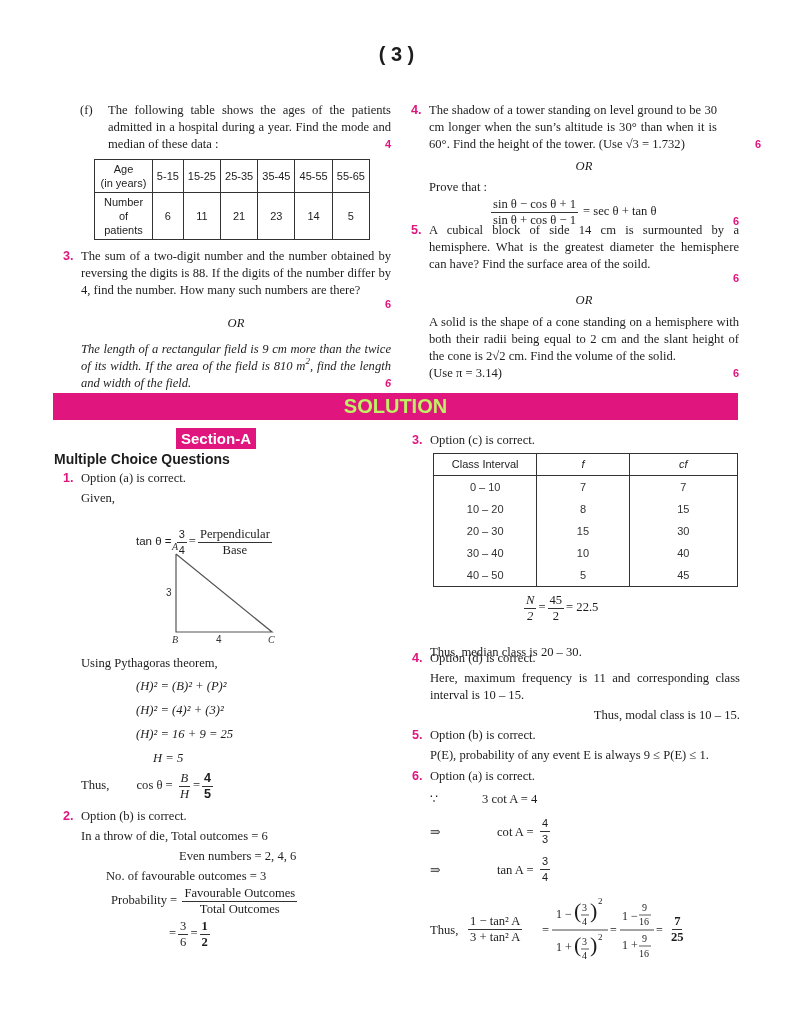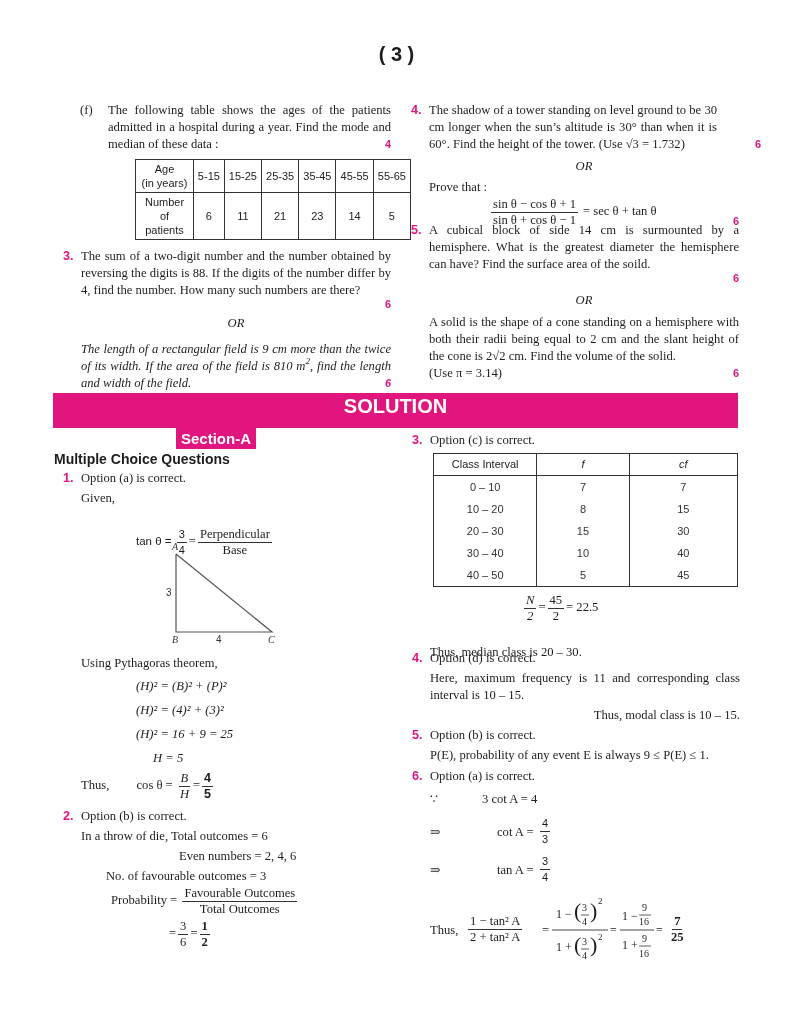--- a/index.html
+++ b/index.html
@@ -18,41 +18,41 @@
     .b { font-weight: bold; }
     sup { font-size: 9px; vertical-align: 6px; line-height: 0; }
 
     #page-number { left: 0; width: 793px; top: 46px; text-align: center; font-family: "Liberation Sans", sans-serif; font-weight: bold; font-size: 20px; }
 
     
     table.qt { border-collapse: collapse; font-family: "Liberation Sans", sans-serif; font-size: 11px; }
     table.qt td { border: 1.5px solid #333; text-align: center; padding: 2px 3px; line-height: 14px; }
 
     
-    #solution-banner { left: 53px; top: 393px; width: 685px; height: 35px; background: #e0157e; color: #ffffff; text-align: center; font-family: "Liberation Sans", sans-serif; font-weight: bold; font-size: 20px; line-height: 27px; }
+    #solution-banner { left: 53px; top: 393px; width: 685px; height: 27px; background: #e0157e; color: #bef264; text-align: center; font-family: "Liberation Sans", sans-serif; font-weight: bold; font-size: 20px; line-height: 27px; }
     #section-badge { left: 176px; top: 428px; background: #e0157e; color: #fff; font-family: "Liberation Sans", sans-serif; font-weight: bold; font-size: 15px; padding: 1px 5px; line-height: 19px; }
     #mcq-heading { left: 54px; top: 451px; font-family: "Liberation Sans", sans-serif; font-weight: bold; font-size: 14px; }
 
     table.st { border-collapse: collapse; font-family: "Liberation Sans", sans-serif; font-size: 11px; width: 305px; }
     table.st th { border-top: 1.5px solid #333; border-bottom: 1.5px solid #333; border-left: 1.5px solid #333; border-right: 1.5px solid #333; font-weight: normal; padding: 3px; line-height: 15px; }
     table.st td { border-left: 1.5px solid #333; border-right: 1.5px solid #333; text-align: center; line-height: 22px; color: #333; }
     table.st tr:last-child td { border-bottom: 1.5px solid #333; }
   </style>
 </head>
 <body>
 
 <div id="page-number" class="abs">( 3 )</div>
 
 <div class="abs" style="left:80px; top:102px; width:311px;">
   <div class="para" style="padding-left:28px;">
     <span class="abs" style="left:0; top:0;">(f)</span>
     <span>The following table shows the ages of the patients admitted in a hospital during a year. Find the mode and median of these data :</span>
     <span class="marks" style="bottom:0;">4</span>
   </div>
-  <table class="qt" style="margin-left:55px; margin-top:6px; width:276px;">
+  <table class="qt" style="margin-left:14px; margin-top:6px; width:276px;">
     <tbody>
         <tr>
       <td style="width:58px;">
         <span>Age</span><br><span>(in years)</span>
       </td>
       <td>5-15</td>
       <td>15-25</td>
       <td>25-35</td>
       <td>35-45</td>
       <td>45-55</td>
@@ -290,21 +290,21 @@
     <span class="abs" style="left:67px; top:8px;">tan A =</span>
     <span class="abs frac sans" style="left:108px; top:0; font-size:11px;">
         <span class="num">3</span>
         <span>4</span>
       </span>
   </div>
   <div style="margin-top:8px; position:relative; height:70px;">
     <span class="abs" style="left:0; top:28px;">Thus,</span>
     <span class="abs frac" style="left:36px; top:20px;">
         <span class="num">1 − tan² A</span>
-        <span>2 + tan² A</span>
+        <span>3 + tan² A</span>
       </span>
     <span class="abs" style="left:112px; top:28px;">=</span>
     <svg class="abs" style="left:120px; top:0;" width="185" height="70">
       <g font-family="Liberation Serif, serif" font-size="12" fill="#1d1d1d">
         <text x="6" y="24">1 −</text>
         <text x="24" y="24" font-size="22">(</text>
         <text x="32" y="17" font-size="10">3</text>
         <line x1="31" y1="21" x2="39" y2="21" stroke="#333" stroke-width="0.8"></line>
         <text x="32" y="31" font-size="10">4</text>
         <text x="40" y="24" font-size="22">)</text>

